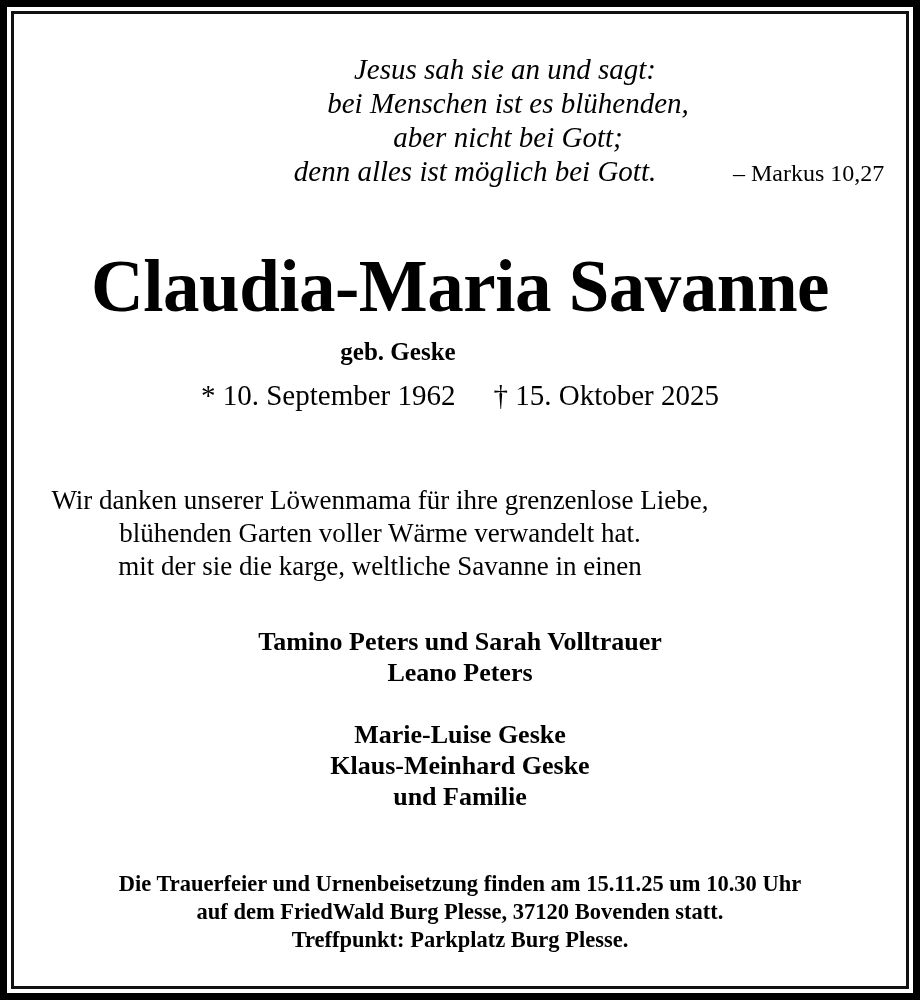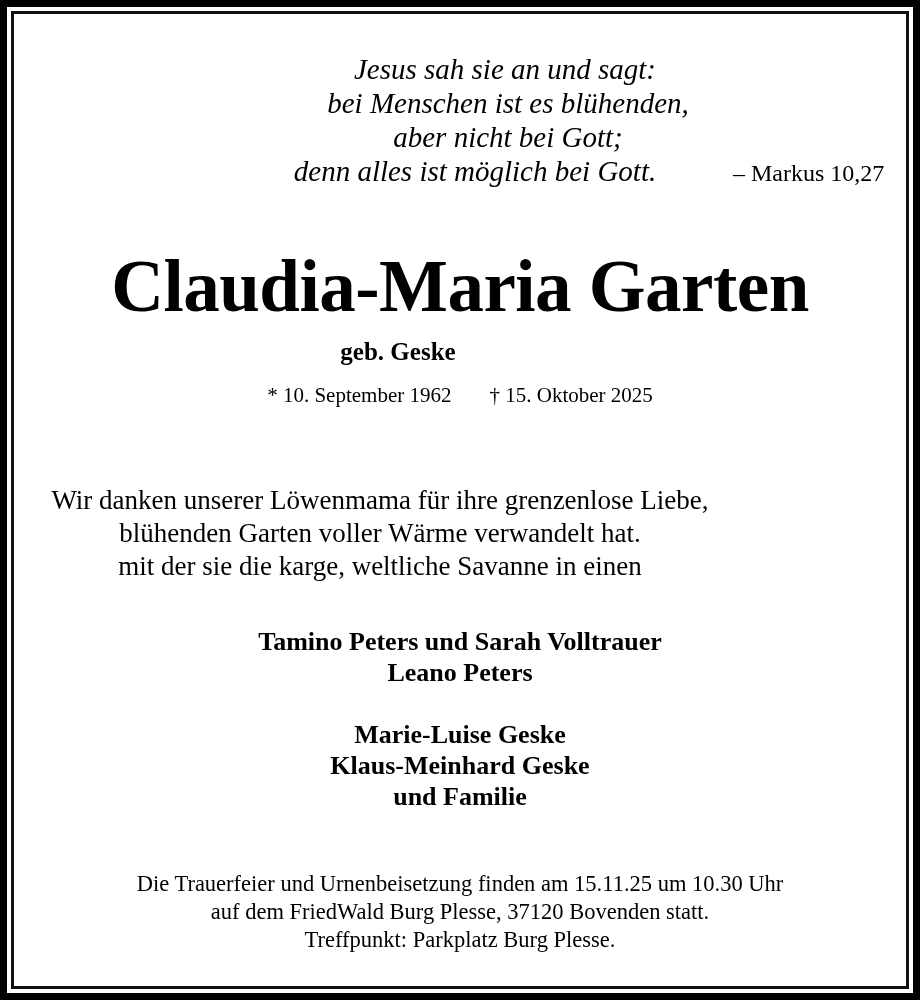--- a/index.html
+++ b/index.html
@@ -10,52 +10,52 @@
 
     .verse { position: absolute; left: 0; top: 38px; width: 892px; font-style: italic; font-size: 29px; line-height: 34px; margin-left: 48px; }
     .verse .line { display: block; white-space: nowrap; }
     .verse .l1 { margin-left: -6px; }
     .verse .last-wrap { position: relative; display: block; }
     .verse .ref { font-style: normal; font-size: 24px; position: absolute; left: 671px; top: 2px; white-space: nowrap; }
     .verse .l4text { position: relative; left: -33px; }
 
     .name { position: absolute; left: 0; top: 228px; width: 892px; font-weight: bold; font-size: 73px; line-height: 90px; white-space: nowrap; letter-spacing: -0.5px; }
     .maiden { position: absolute; left: 0; top: 322px; width: 768px; font-weight: bold; font-size: 25px; line-height: 32px; }
-    .dates { position: absolute; left: 0; top: 364px; width: 892px; font-size: 21px; line-height: 34px; white-space: nowrap; }
+    .dates { position: absolute; left: 0; top: 364px; width: 892px; font-size: 29px; line-height: 34px; white-space: nowrap; }
     .dates .gap { display: inline-block; width: 38px; }
 
     .thanks { position: absolute; left: 0; top: 470px; width: 732px; font-size: 27px; line-height: 33px; }
     .thanks .line { display: block; white-space: nowrap; }
 
     .mourners { position: absolute; left: 0; top: 612px; width: 892px; font-weight: bold; font-size: 26px; line-height: 31px; }
     .mourners .line { display: block; white-space: nowrap; }
     .mourners .group-gap { display: block; height: 31px; }
 
     .ceremony { position: absolute; left: 0; top: 856px; width: 892px; font-size: 22.5px; line-height: 28px; }
-    .ceremony .line { display: block; white-space: nowrap; }
+    .ceremony .line { display: block; white-space: nowrap; font-weight: bold; }
   </style>
 </head>
 <body>
 
 <div class="frame-outer"></div>
 <div class="frame-inner"></div>
 
 <div class="content">
 
   <div class="verse">
     <span class="line l1">Jesus sah sie an und sagt:</span>
     <span class="line l2">bei Menschen ist es blühenden,</span>
     <span class="line l3">aber nicht bei Gott;</span>
     <span class="last-wrap">
       <span class="l4text">denn alles ist möglich bei Gott.</span>
       <span class="ref">– Markus 10,27</span>
     </span>
   </div>
 
-  <div class="name">Claudia-Maria Garten</div>
+  <div class="name">Claudia-Maria Savanne</div>
   <div class="maiden">geb. Geske</div>
   <div class="dates">
     <span>* 10. September 1962</span><span class="gap"></span><span>† 15. Oktober 2025</span>
   </div>
 
   <div class="thanks">
     <span class="line">Wir danken unserer Löwenmama für ihre grenzenlose Liebe,</span>
     <span class="line">blühenden Garten voller Wärme verwandelt hat.</span>
     <span class="line">mit der sie die karge, weltliche Savanne in einen</span>
   </div>

